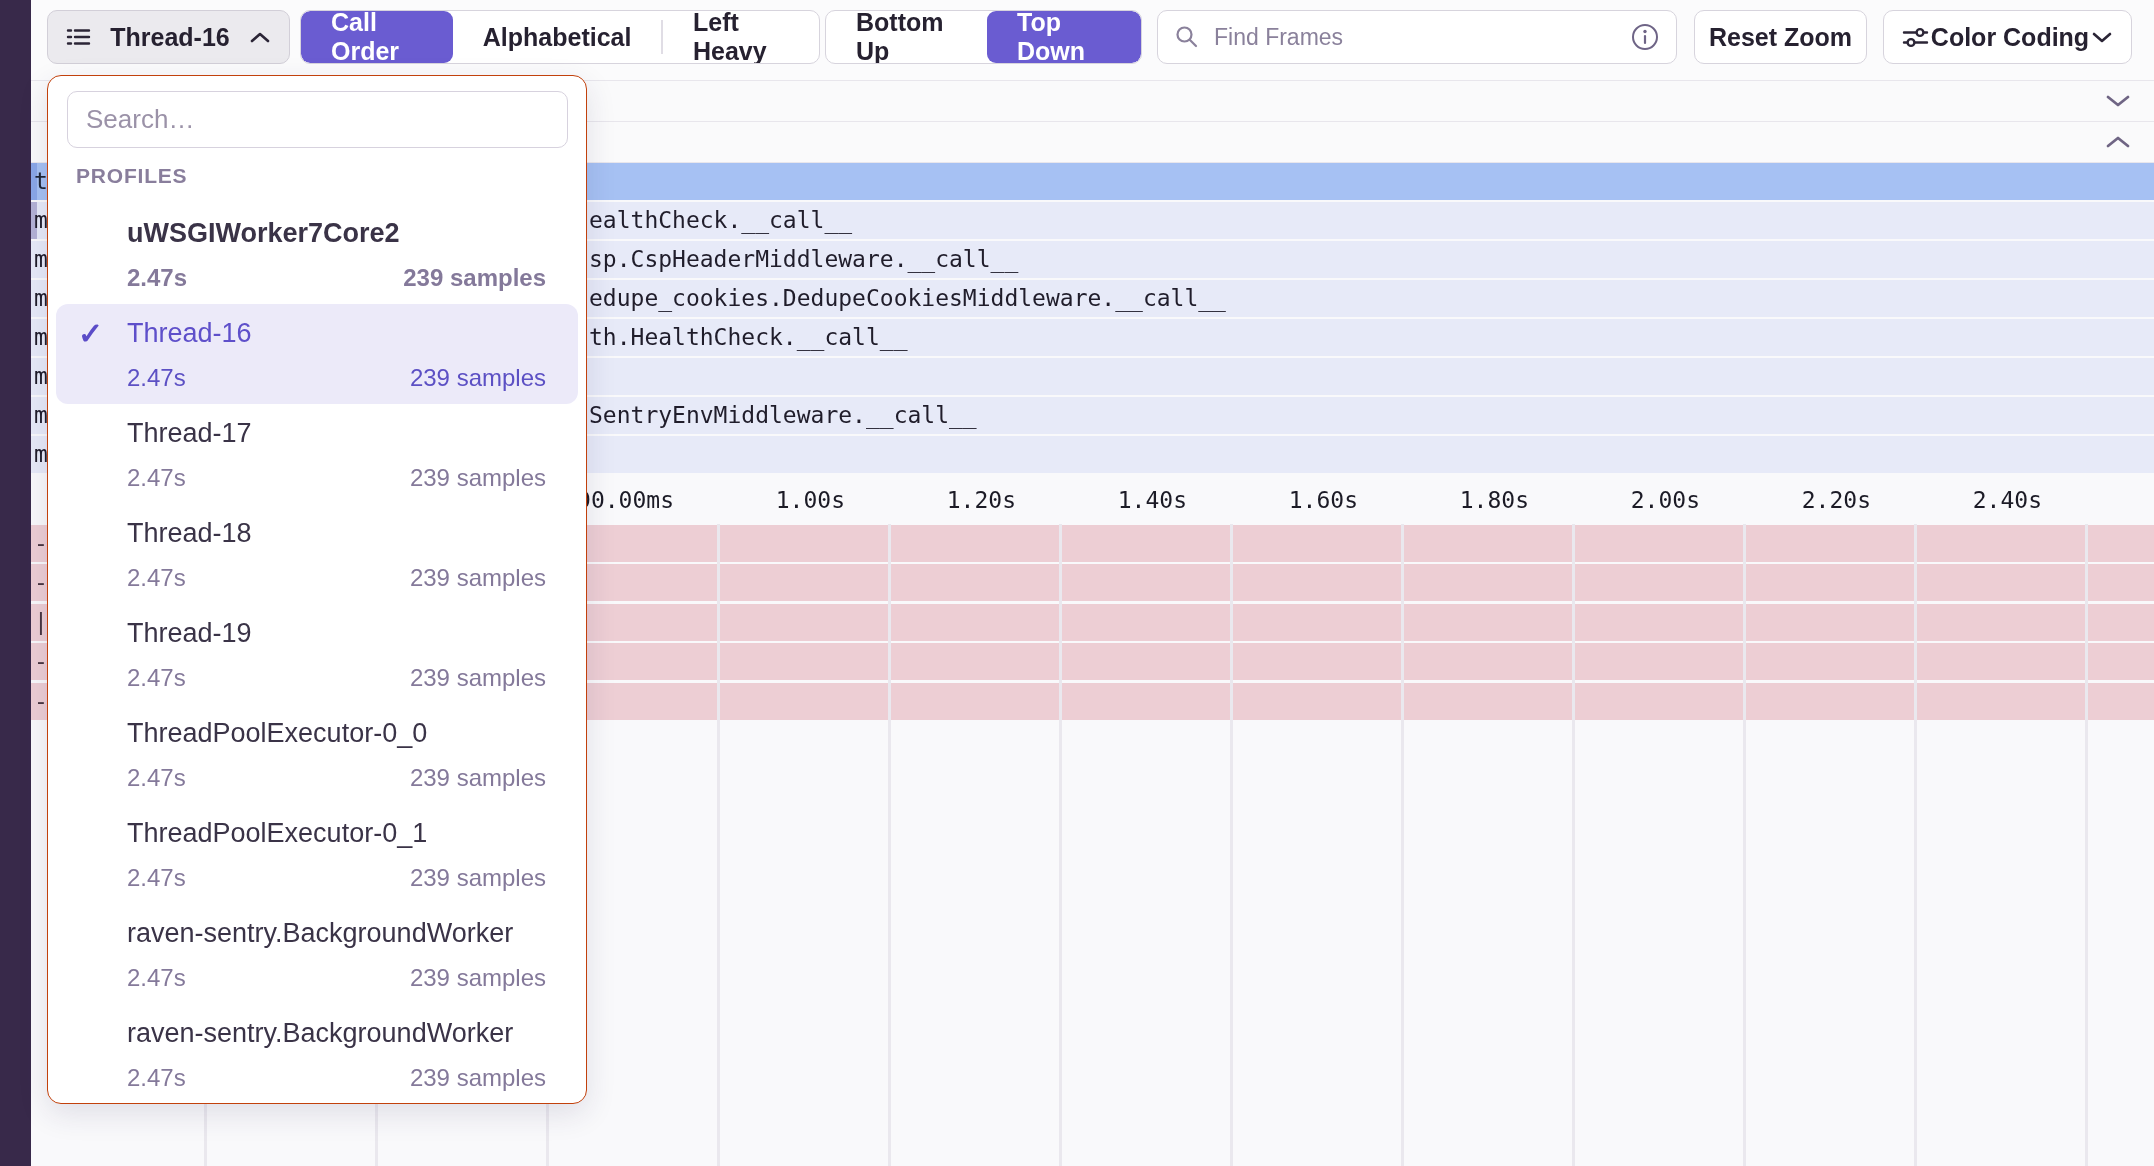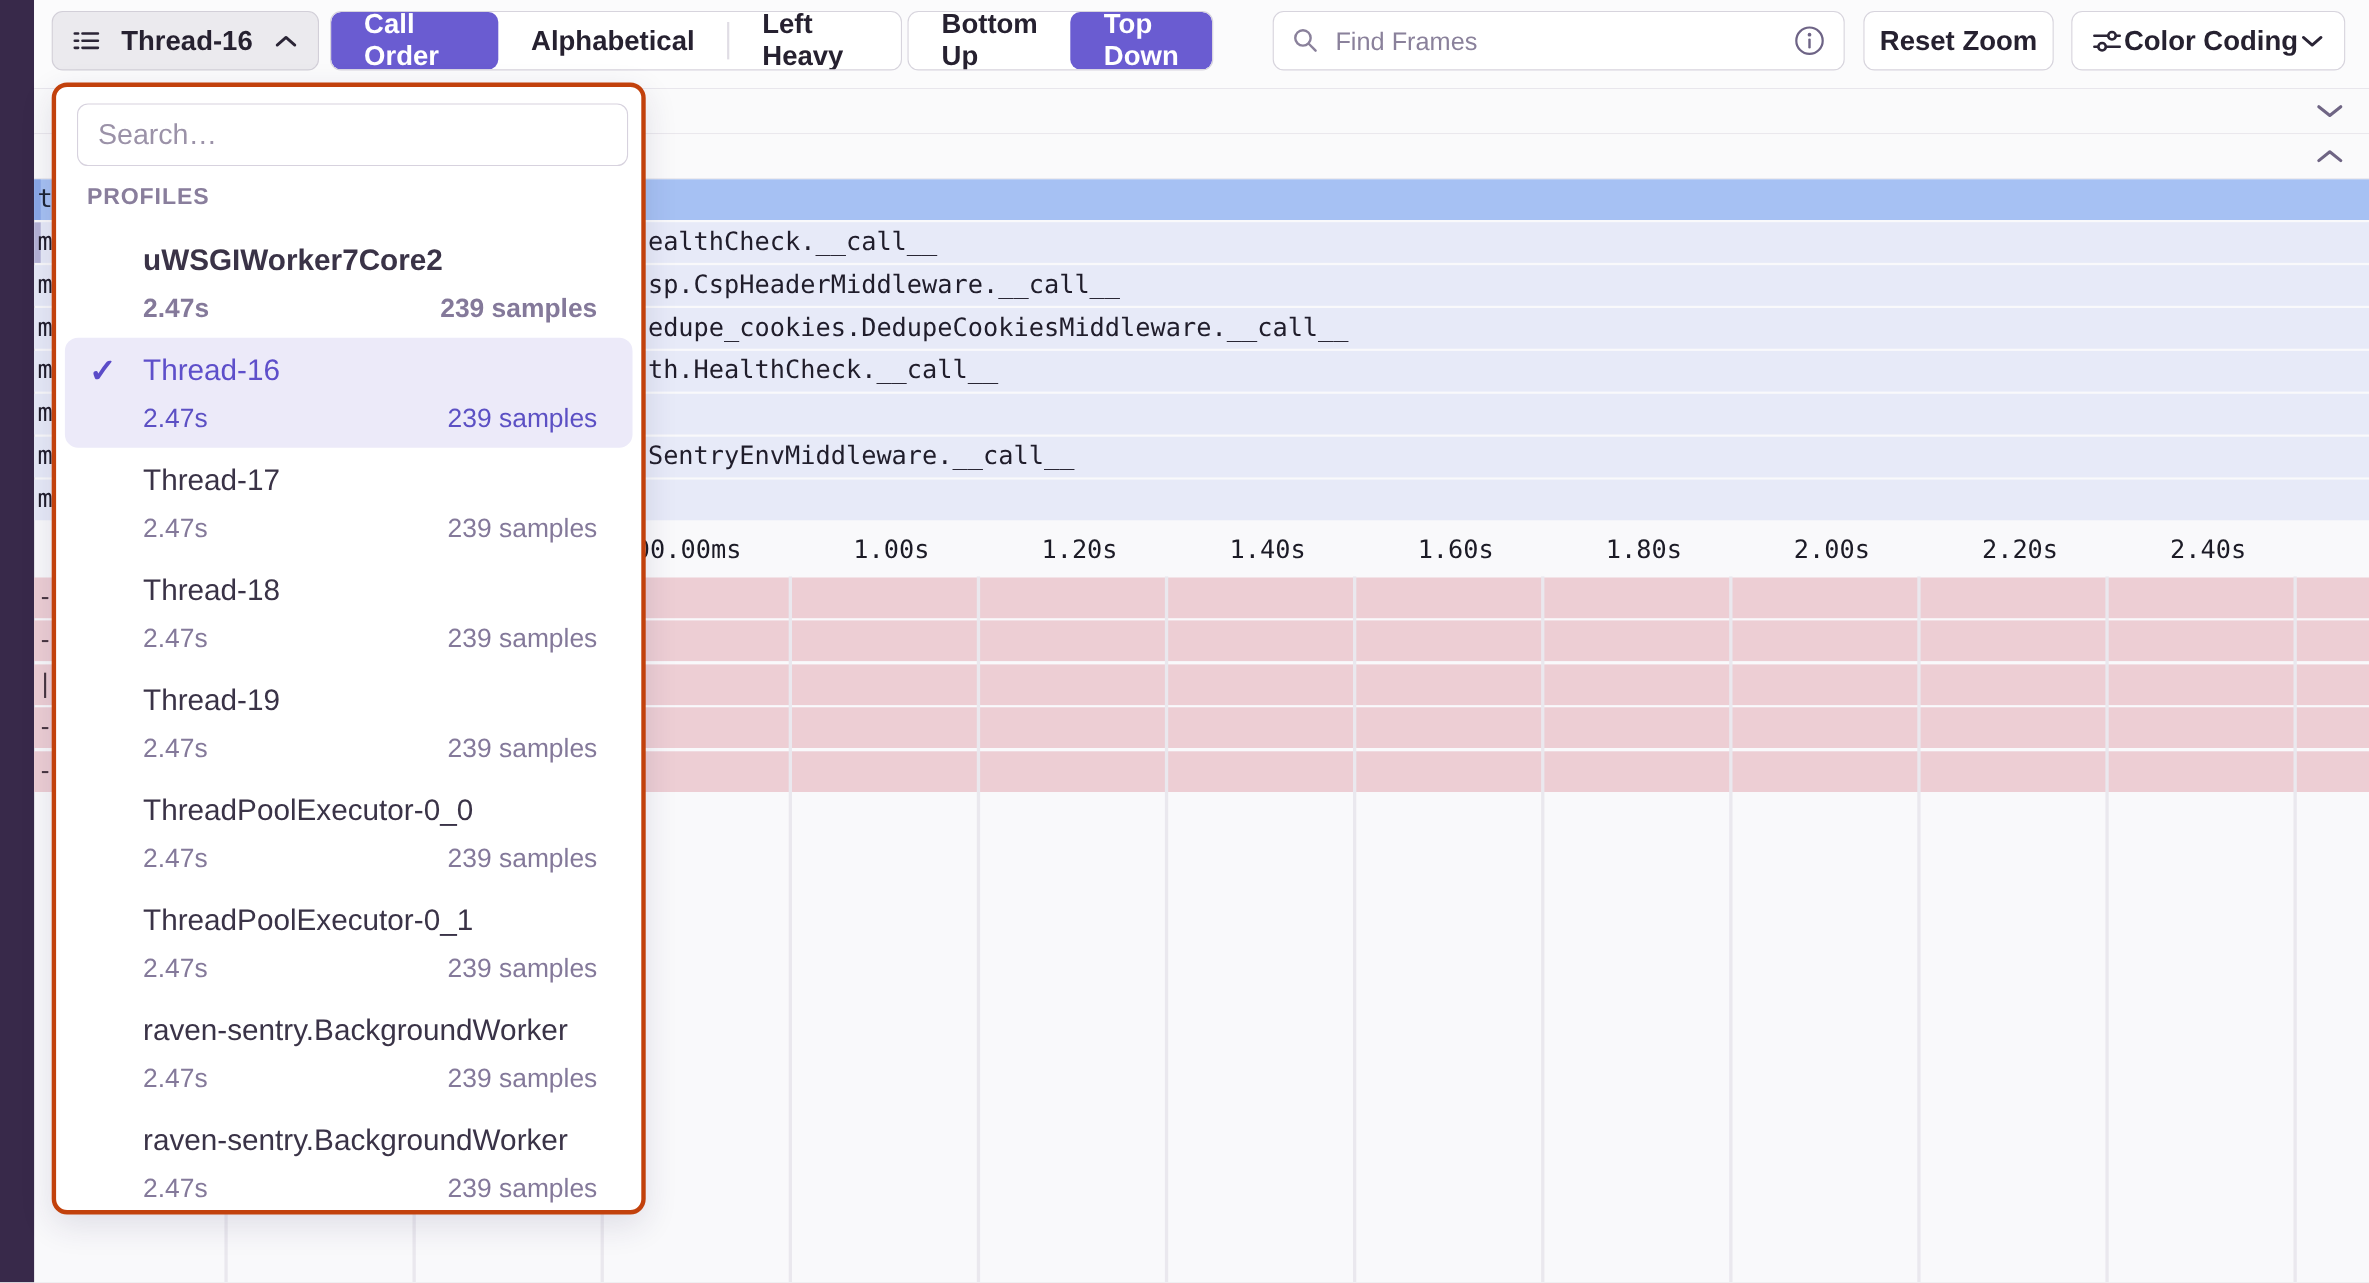--- a/index.html
+++ b/index.html
@@ -34,21 +34,21 @@
   .v-text{position:absolute;left:558px;top:0;}
   
   .axis-label{position:absolute;top:487px;width:237px;text-align:right;
               font-family:"DejaVu Sans Mono","Liberation Mono",monospace;font-size:23px;color:#1c1b26;}
   
   .pink-row{position:absolute;left:31px;right:0;height:37px;background:#edced4;
             font-family:"DejaVu Sans Mono","Liberation Mono",monospace;font-size:23px;color:#47353f;line-height:37px;}
   .gridline{position:absolute;top:524px;bottom:0;width:3px;background:#eae8ee;}
   
   .dropdown{position:absolute;left:47px;top:75px;width:540px;height:1029px;background:#fff;border-radius:14px;
-            border:4px solid #c2410c;box-shadow:0 10px 30px rgba(45,30,80,.12);z-index:10;box-sizing:border-box;}
+            border:1px solid #c2410c;box-shadow:0 10px 30px rgba(45,30,80,.12);z-index:10;box-sizing:border-box;}
   .dd-search{position:absolute;left:19px;top:15px;width:501px;height:57px;box-sizing:border-box;border-radius:10px;
              border:1.5px solid #d7d2de;background:#fff;font-size:26px;color:#3a3347;padding:0 18px;outline:none;
              font-family:"Liberation Sans",sans-serif;}
   .dd-search::placeholder{color:#9b92a8;opacity:1;}
   .dd-section{position:absolute;left:28px;top:88px;font-size:21px;font-weight:bold;color:#897e9c;letter-spacing:.8px;}
   .profile-item{position:absolute;left:8px;right:8px;height:100px;border-radius:12px;cursor:pointer;}
   .profile-item.selected{background:#eceaf9;}
   .p-name{position:absolute;left:71px;top:14px;font-size:27px;color:#3a3347;}
   .p-dur{position:absolute;left:71px;top:60px;font-size:24px;color:#84799a;}
   .p-samples{position:absolute;right:32px;top:60px;font-size:24px;color:#84799a;}
@@ -79,21 +79,21 @@
       </span>
     </div>
 
     <div class="btn btn-white seg" style="left:269px;width:520px;">
       <span class="seg-item active">Call Order</span>
       <span class="seg-item">Alphabetical</span>
       <span class="seg-div"></span>
       <span class="seg-item">Left Heavy</span>
     </div>
 
-    <div class="btn btn-white seg" style="left:794px;width:278px;">
+    <div class="btn btn-white seg" style="left:794px;width:317px;">
       <span class="seg-item">Bottom Up</span>
       <span class="seg-item active">Top Down</span>
     </div>
 
     <div class="btn btn-white" style="left:1126px;width:520px;padding:0 16px;font-weight:normal;">
       <span class="icon" style="margin-right:12px;">
         <svg width="26" height="26" viewBox="0 0 26 26" fill="none">
           <circle cx="10.5" cy="10.5" r="7" stroke="#8a819b" stroke-width="2.2"></circle>
           <path d="M16 16 22 22" stroke="#8a819b" stroke-width="2.2" stroke-linecap="round"></path>
         </svg>

